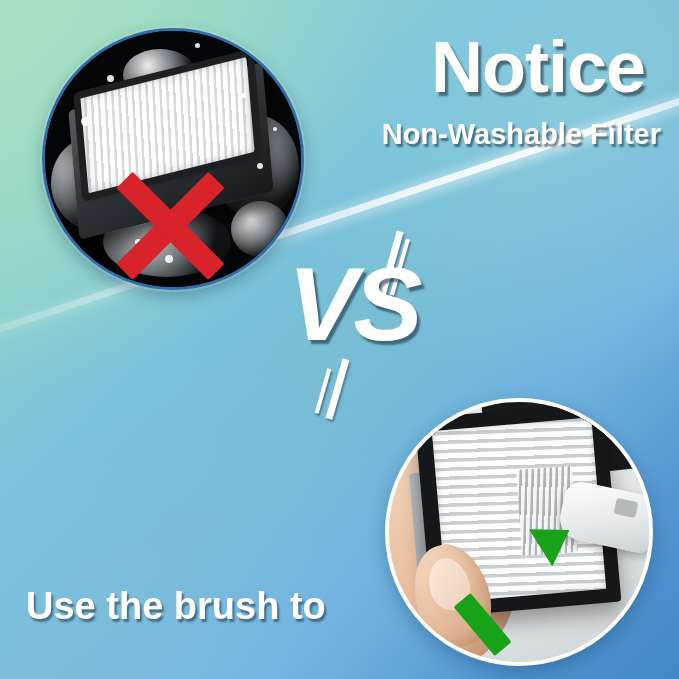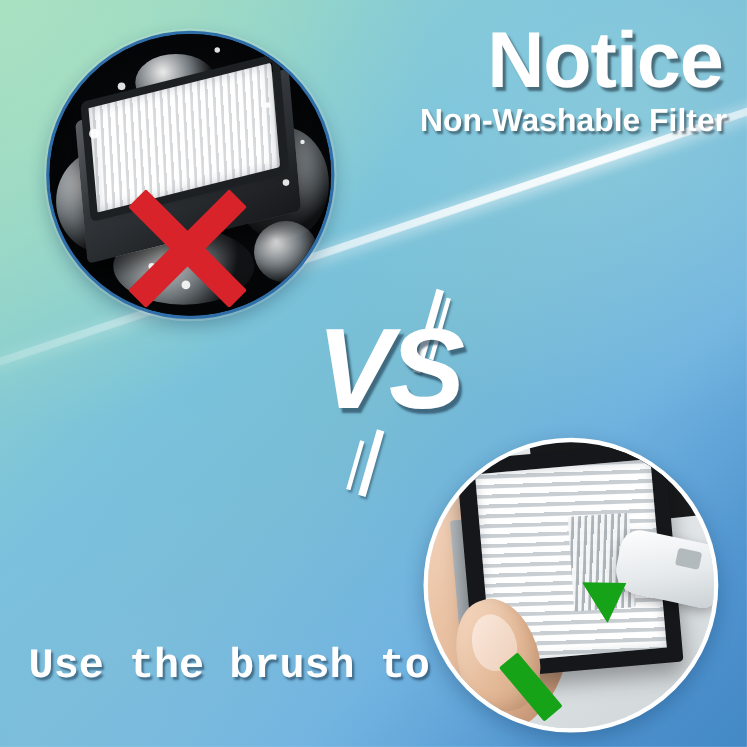--- a/index.html
+++ b/index.html
@@ -72,21 +72,21 @@
     text-align: right;
     width: 320px;
   }
   .title-main {
     font-size: 72px;
     font-weight: bold;
     color: #ffffff;
     line-height: 0.98;
     letter-spacing: -1px;
     text-shadow: 3px 4px 2px rgba(20,35,45,0.55);
-    margin: 4px;
+    margin: 16px;
     white-space: nowrap;
     text-align: right;
   }
   .title-sub {
     font-size: 29px;
     font-weight: bold;
     color: #ffffff;
     line-height: 1.1;
     margin: 4px 0 0 0;
     text-shadow: 2px 3px 2px rgba(20,35,45,0.55);
@@ -100,28 +100,27 @@
     bottom: 50px;
     width: 360px;
   }
   .caption-line {
     font-size: 38px;
     font-weight: bold;
     color: #ffffff;
     line-height: 1.22;
     text-shadow: 2px 3px 2px rgba(20,45,70,0.55);
     white-space: nowrap;
-    font-family: Liberation Mono, monospace;
   }
 
   
   .vs-mark {
     position: absolute;
     left: 288px;
-    top: 284px;
+    top: 252px;
     width: 170px;
     height: 140px;
   }
   .vs-text {
     position: absolute;
     left: 0;
     top: 0;
     font-size: 104px;
     font-weight: bold;
     font-style: italic;

